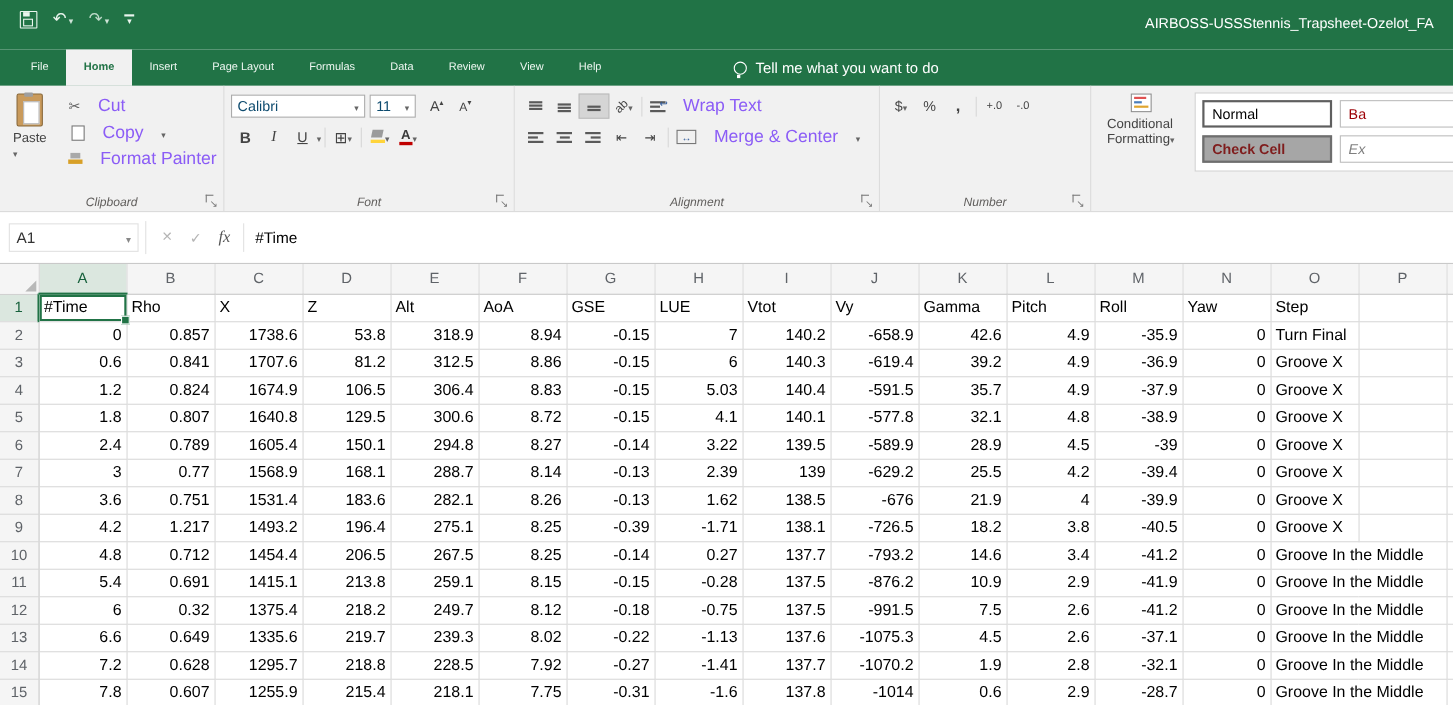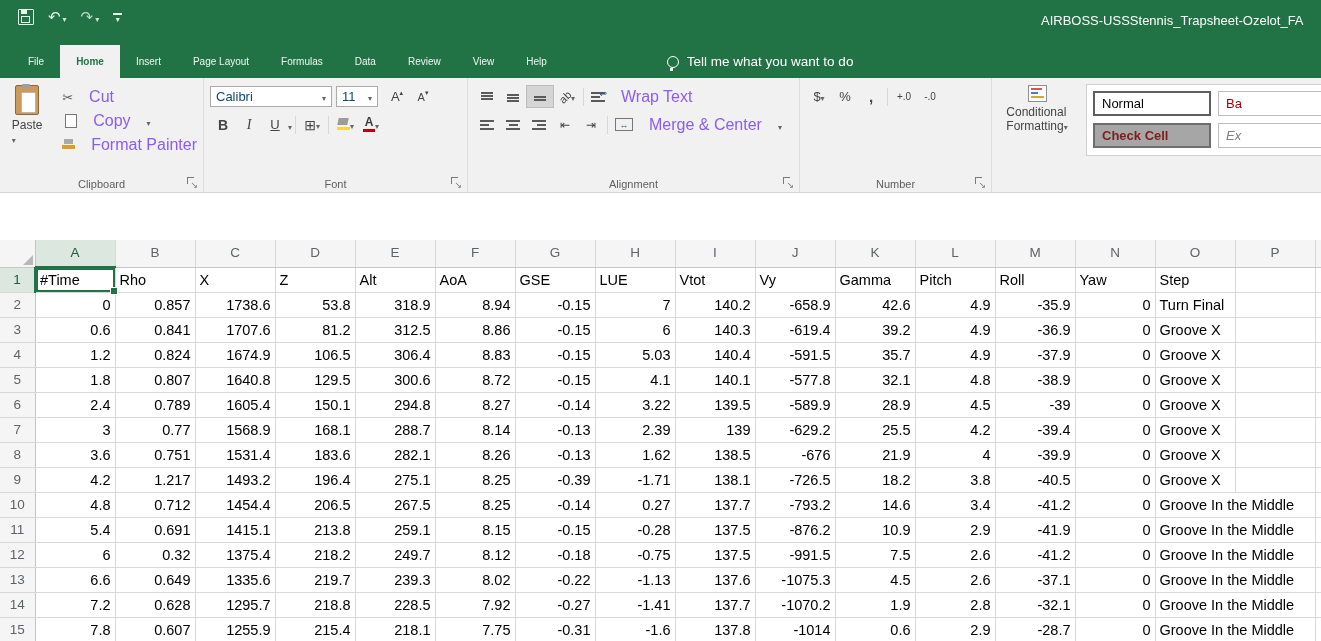--- a/index.html
+++ b/index.html
@@ -25,21 +25,21 @@
   .rtabs{display:flex;align-items:stretch;padding-left:12px;}
   .rtab{display:flex;align-items:center;padding:0 16px;color:#eef7f1;font-size:10px;cursor:default;}
   .rtab.active{background:#f1f1f1;color:#217346;font-weight:700;}
   .tellme{display:flex;align-items:center;gap:8px;color:#fff;font-size:13.5px;margin-left:104px;}
   .ic-bulb{width:10px;height:10px;border:1.5px solid #fff;border-radius:50%;position:relative;display:inline-block;}
   .ic-bulb::after{content:"";position:absolute;left:2px;bottom:-4px;width:3px;height:3px;background:#fff;}
 
   
   .ribbon{position:absolute;left:0;top:78px;width:1321px;height:115px;background:#f1f1f1;border-bottom:1px solid #d5d5d5;display:flex;box-sizing:border-box;color:#444;}
   .rgroup{position:relative;border-right:1px solid #dcdcdc;box-sizing:border-box;padding:4px 2px 18px 2px;flex:none;}
-  .glabel{position:absolute;bottom:2px;left:0;right:0;text-align:center;font-size:11px;color:#605e5c;}
+  .glabel{position:absolute;bottom:2px;left:0;right:0;text-align:center;font-size:11px;color:#605e5c;font-style:italic;}
   .launcher{position:absolute;bottom:4px;right:5px;width:11px;height:11px;}
   .launcher::before{content:"";position:absolute;left:0;top:0;width:6px;height:6px;border-left:1px solid #7a7a7a;border-top:1px solid #7a7a7a;}
   .launcher::after{content:"↘";position:absolute;right:0;bottom:-2px;font-size:9px;color:#7a7a7a;}
 
   .bigbtn{display:flex;flex-direction:column;align-items:center;padding-top:3px;cursor:default;}
   .bb-label{font-size:12px;color:#444;text-align:left;line-height:14px;margin-top:3px;}
   .caret-only::after{content:"▾";font-size:8px;color:#666;}
   .smallbtn{display:flex;align-items:center;gap:16px;height:21px;font-size:16px;color:#8b5cf6;padding:0 4px;white-space:nowrap;}
   .vsep{width:1px;height:18px;background:#d8d8d8;margin:0 3px;flex:none;}
 
@@ -344,20 +344,35 @@
           <span class="chip chip-bad">Ba</span>
         </div>
         <div class="chiprow">
           <span class="chip chip-check">Check Cell</span>
           <span class="chip chip-expl">Ex</span>
         </div>
       </div>
     </div>
   </div>
 
+  <div class="fbar">
+    <div class="namebox">
+        <span>A1</span>
+        <span class="nb-caret"></span>
+      </div>
+    <div class="fb-div"></div>
+    <div class="fb-btn">
+        <span class="ic-x"></span>
+      </div>
+    <div class="fb-btn">
+        <span class="ic-check"></span>
+      </div>
+    <div class="fb-btn fx">fx</div>
+    <div class="fb-input">#Time</div>
+  </div>
 
   <div id="grid">
       <table class="sheet">
         <colgroup>
           <col style="width:35px">
           <col style="width:80px">
           <col style="width:80px">
           <col style="width:80px">
           <col style="width:80px">
           <col style="width:80px">

